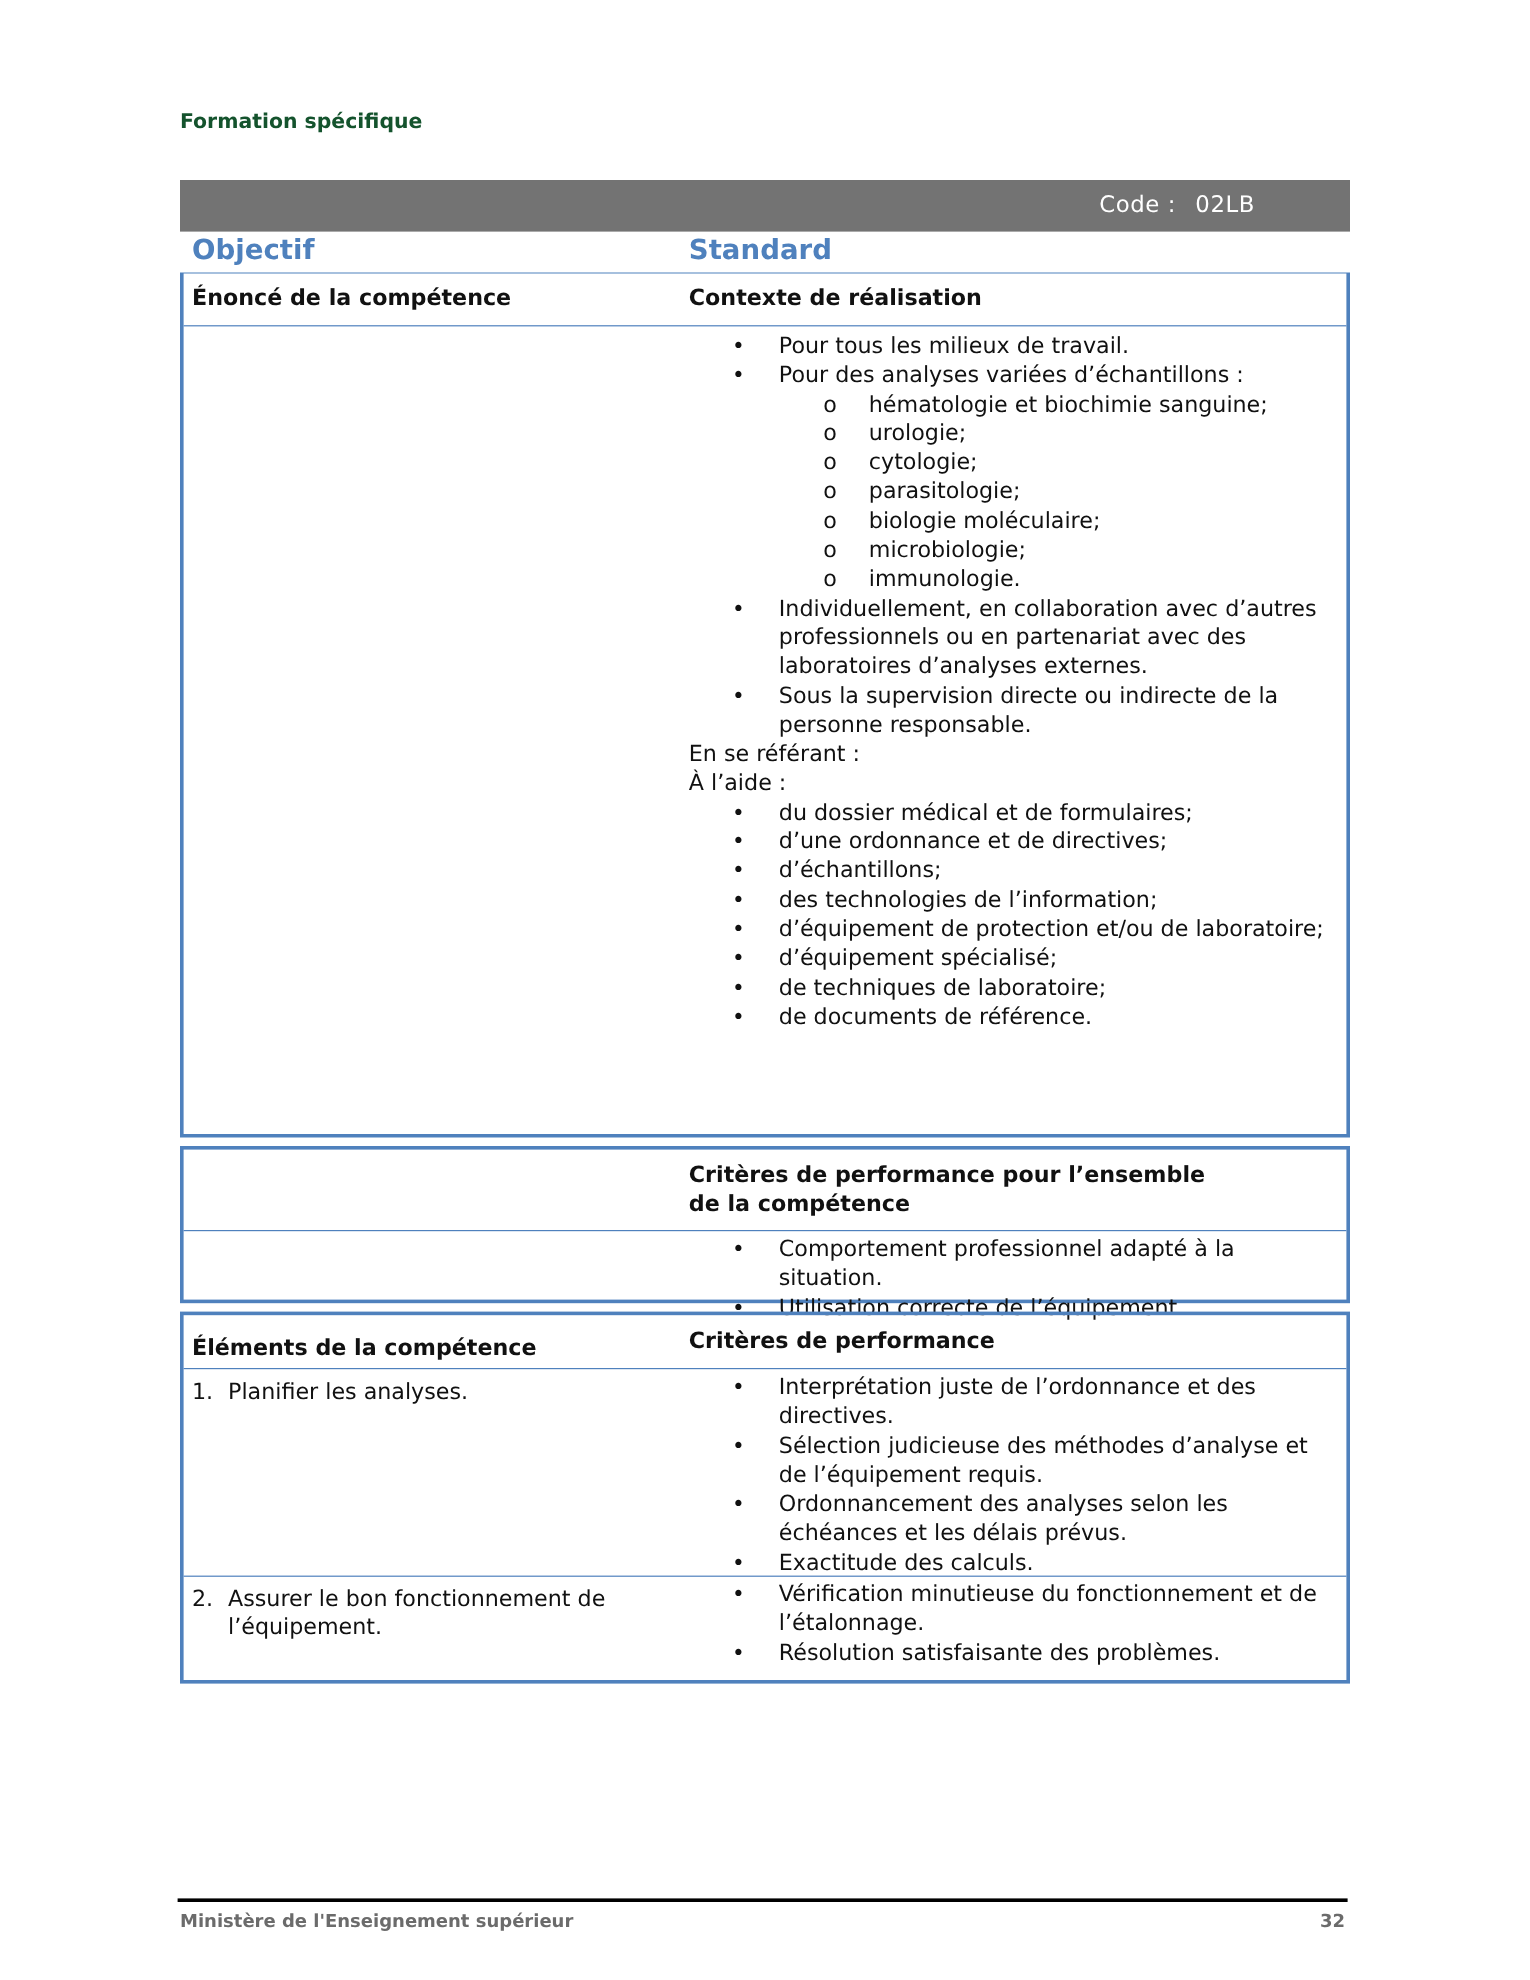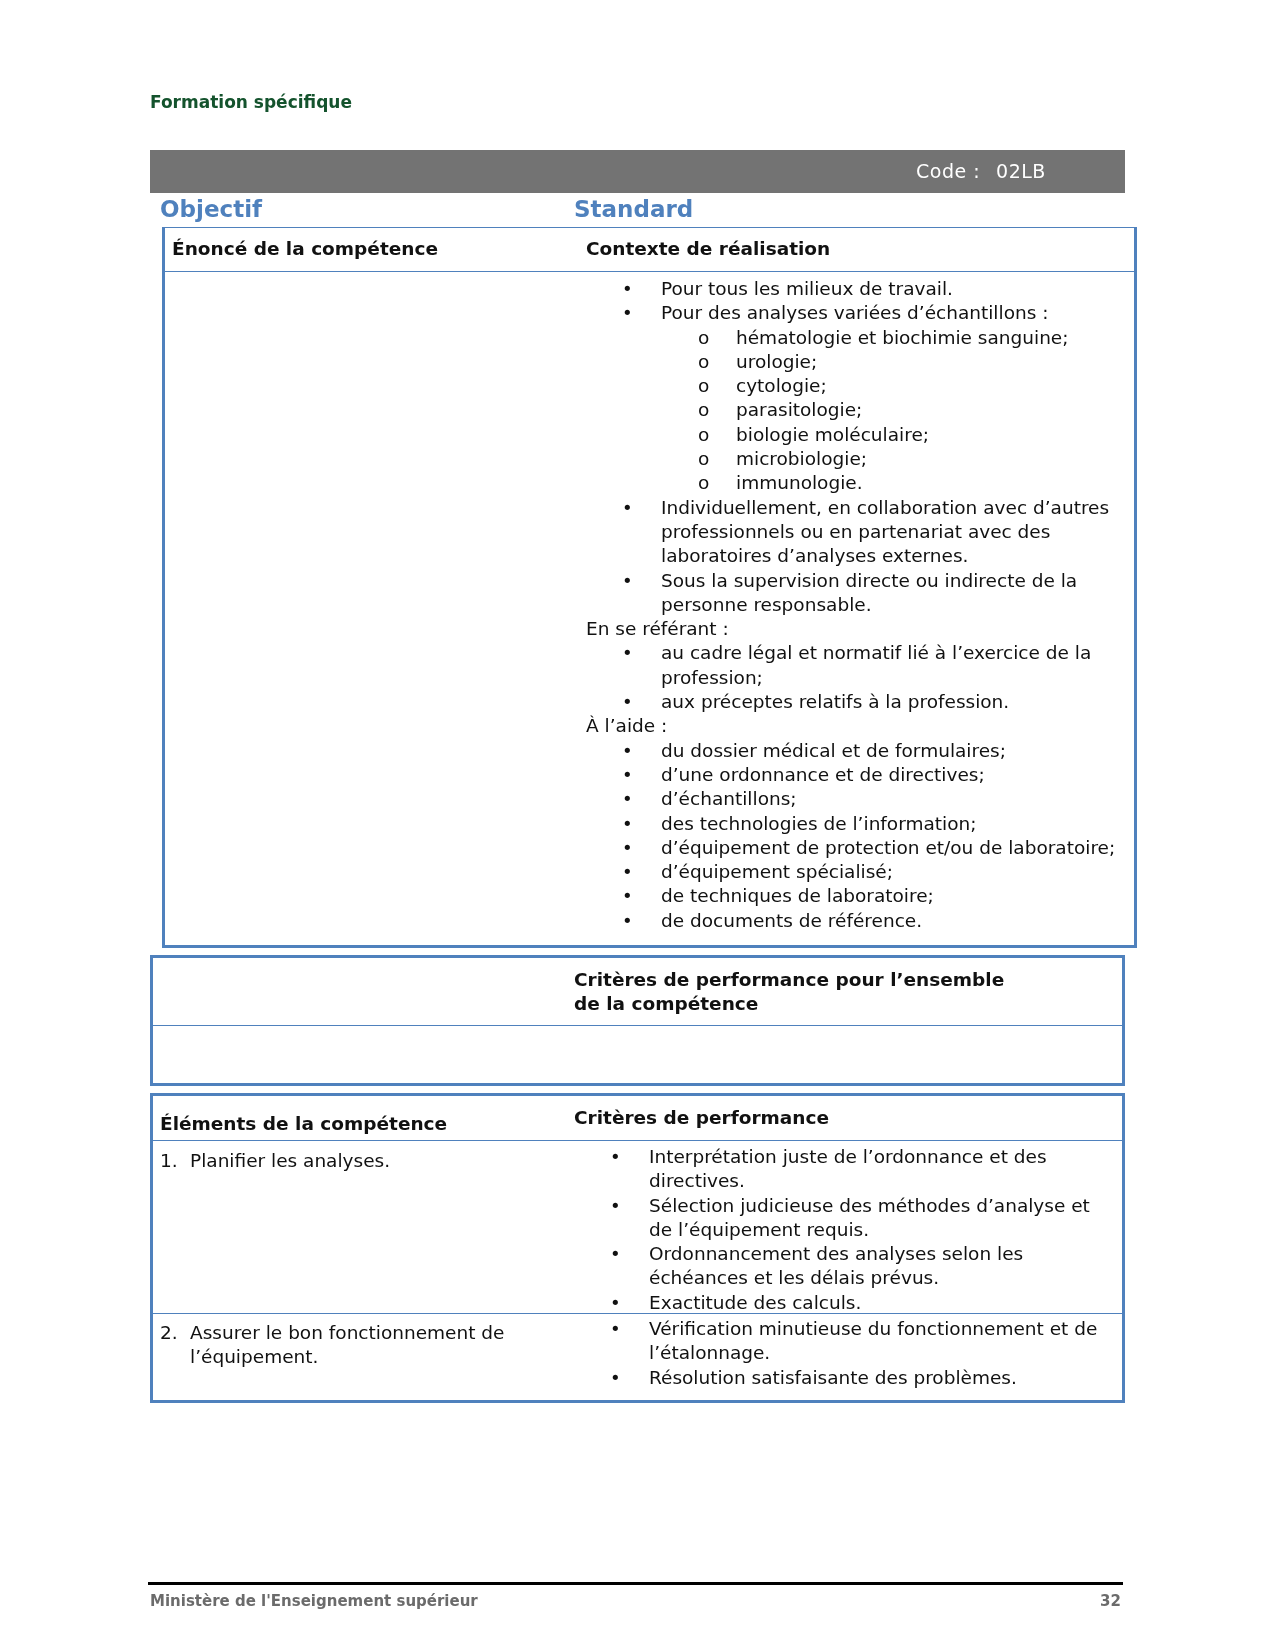--- a/index.html
+++ b/index.html
@@ -10,21 +10,21 @@
               color: #fff; font-size: 19px; }
   .code-bar .code { position: absolute; left: 766px; top: 10px; letter-spacing: 0.5px; }
   .code-bar .code .val { margin-left: 16px; }
   .col-titles { position: absolute; top: 196px; left: 150px; width: 975px; height: 32px;
                 font-weight: bold; font-size: 23px; color: #4f81bd; }
   .col-titles .t1 { position: absolute; left: 10px; top: 0; }
   .col-titles .t2 { position: absolute; left: 424px; top: 0; }
 
   .tbl { position: absolute; left: 150px; width: 975px; box-sizing: border-box;
          border: 3px solid #4f81bd; }
-  .tbl1 { top: 227px; height: 721px; border-top-width: 1px; margin-left: 12px; }
+  .tbl1 { top: 227px; height: 721px; border-top-width: 1px; }
   .tbl2 { top: 955px; height: 131px; }
   .tbl3 { top: 1093px; height: 310px; }
   .row { position: absolute; left: 0; right: 0; border-bottom: 1px solid #4f81bd; }
   .row.last { border-bottom: none; }
   .cell-l { position: absolute; left: 7px; width: 400px; font-size: 18.5px; }
   .cell-r { position: absolute; left: 421px; right: 4px; font-size: 18.5px; }
   .hdr { font-weight: bold; font-size: 18.5px; line-height: 24px; }
   ul.b { list-style: none; margin: 0; padding: 0; }
   ul.b li { position: relative; padding-left: 75px; line-height: 24.3px; }
   ul.b li::before { content: "\2022"; position: absolute; left: 36px; top: 0; font-size: 18px; }
@@ -73,42 +73,46 @@
         <li>parasitologie;</li>
         <li>biologie moléculaire;</li>
         <li>microbiologie;</li>
         <li>immunologie.</li>
       </ul>
       <ul class="b">
         <li>Individuellement, en collaboration avec d’autres professionnels ou en partenariat avec des laboratoires d’analyses externes.</li>
         <li>Sous la supervision directe ou indirecte de la personne responsable.</li>
       </ul>
       <div class="lead">En se référant :</div>
-      <ul class="b">
-        <li>au cadre légal et normatif lié à l’exercice de la profession;</li>
-        <li>aux préceptes relatifs à la profession.</li>
-      </ul>
       <div class="lead">À l’aide :</div>
       <ul class="b">
         <li>du dossier médical et de formulaires;</li>
         <li>d’une ordonnance et de directives;</li>
         <li>d’échantillons;</li>
         <li>des technologies de l’information;</li>
         <li>d’équipement de protection et/ou de laboratoire;</li>
         <li>d’équipement spécialisé;</li>
         <li>de techniques de laboratoire;</li>
         <li>de documents de référence.</li>
       </ul>
     </div>
   </div>
 </div>
 
 <div class="tbl tbl2">
   <div class="row" style="top:0; height:67px;">
     <div class="cell-r hdr" style="top:10px; width:460px;">Critères de performance pour l’ensemble de la compétence</div>
+  </div>
+  <div class="row last" style="top:68px; bottom:0;">
+    <div class="cell-r" style="top:4px;">
+      <ul class="b">
+        <li>Comportement professionnel adapté à la situation.</li>
+        <li>Utilisation correcte de l’équipement.</li>
+      </ul>
+    </div>
   </div>
 </div>
 
 <div class="tbl tbl3">
   <div class="row" style="top:0; height:44px;">
     <div class="cell-l hdr" style="top:16px;">Éléments de la compétence</div>
     <div class="cell-r hdr" style="top:10px;">Critères de performance</div>
   </div>
   <div class="row" style="top:45px; height:172px;">
     <div class="cell-l" style="top:8px; width:360px;">

